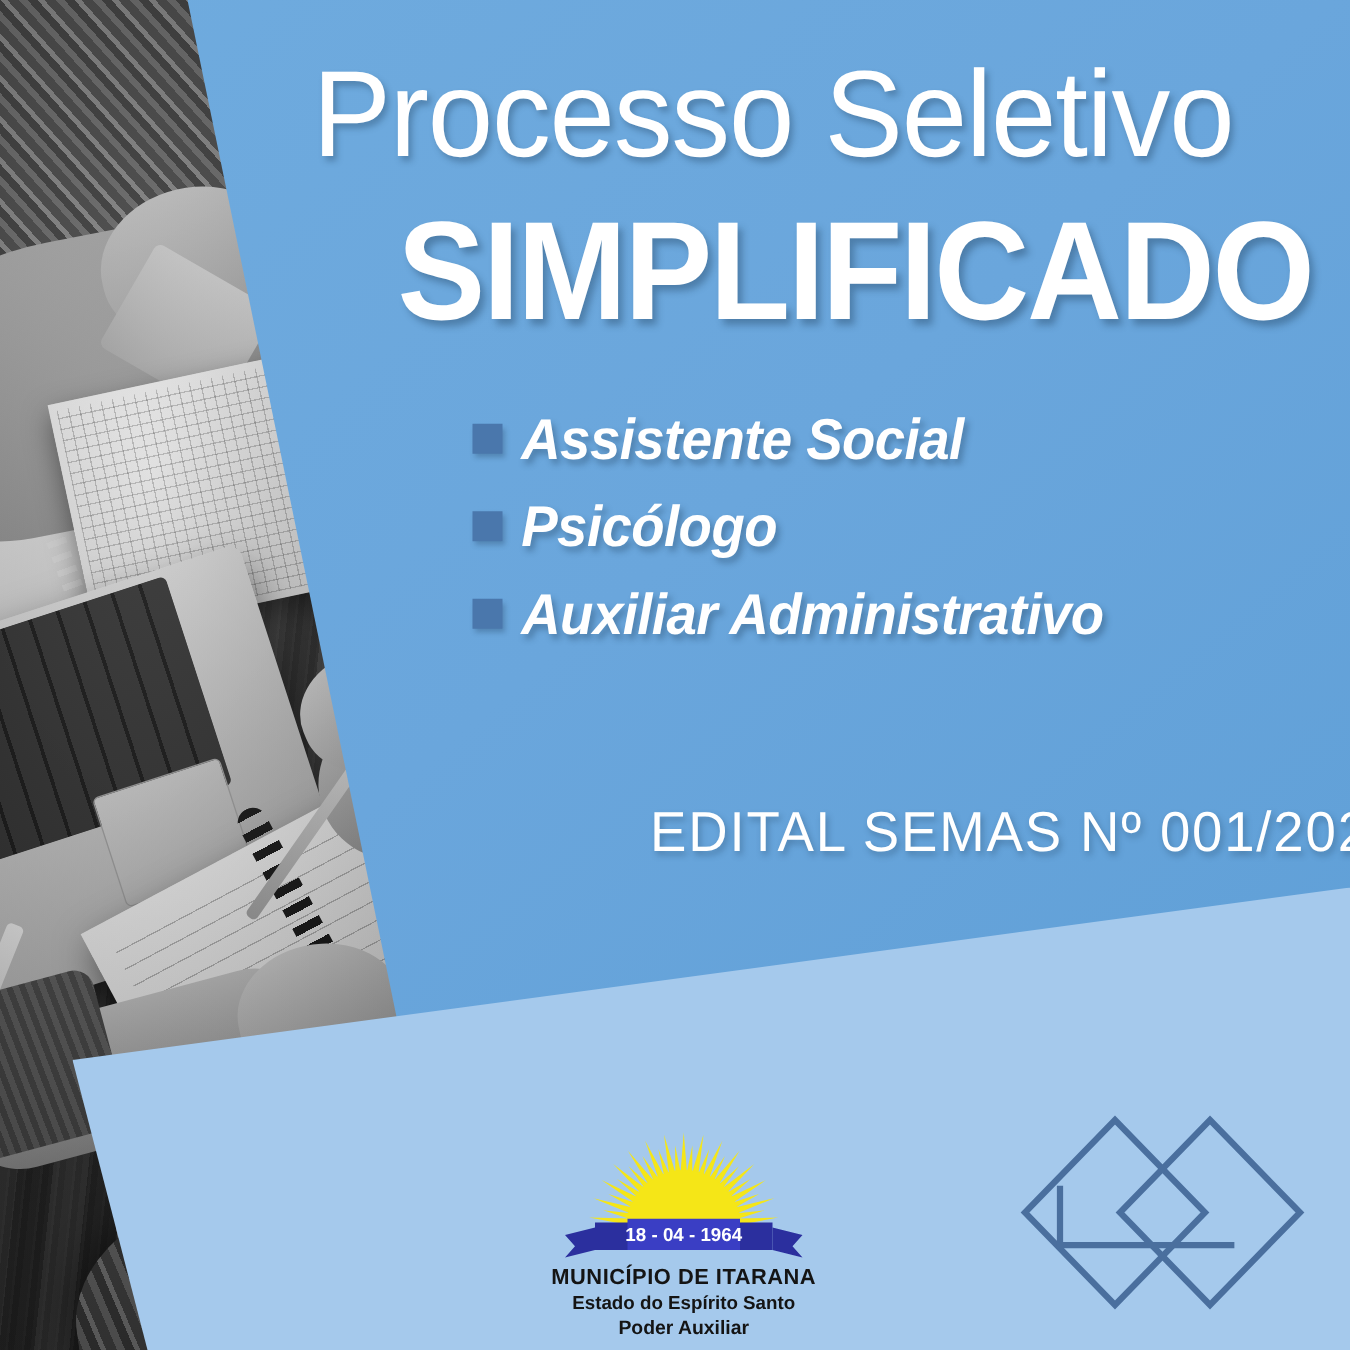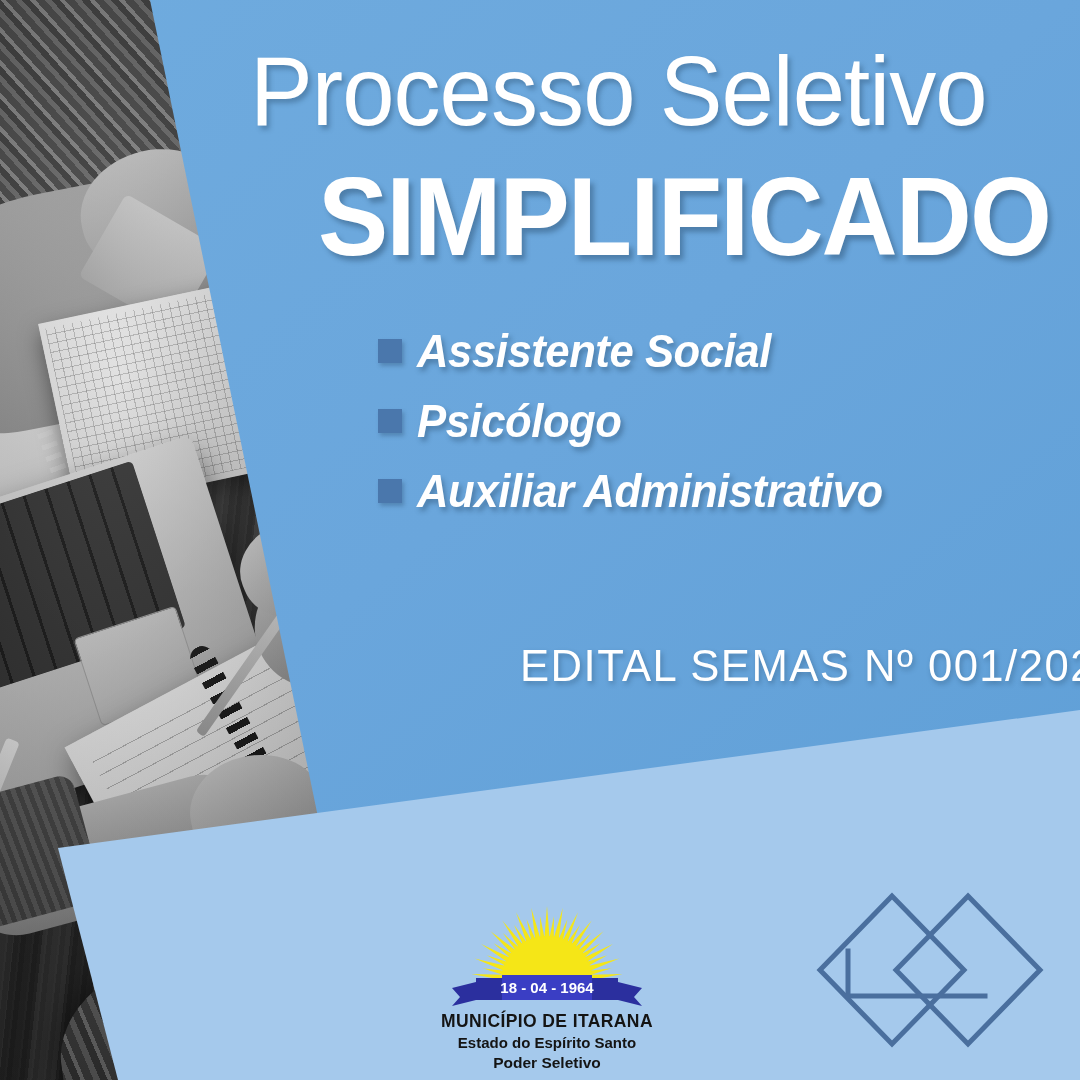--- a/index.html
+++ b/index.html
@@ -457,17 +457,17 @@
             <path d="M22,88 L46,82 L46,100 L22,106 L30,97 Z" fill="#2b2f9e"></path>
             <path d="M212,88 L188,82 L188,100 L212,106 L204,97 Z" fill="#2b2f9e"></path>
             <rect x="46" y="78" width="142" height="22" fill="#2b2f9e"></rect>
             <rect x="72" y="75" width="90" height="25" fill="#3a3ec4"></rect>
           </g>
           <text x="117" y="93" text-anchor="middle" fill="#ffffff" font-family="Liberation Sans, sans-serif" font-size="15" font-weight="bold" id="ribbon-date-text">18 - 04 - 1964</text>
         </svg>
       </div>
       <div class="logo-name">MUNICÍPIO DE ITARANA</div>
       <div class="logo-state">Estado do Espírito Santo</div>
-      <div class="logo-branch">Poder Seletivo</div>
+      <div class="logo-branch">Poder Auxiliar</div>
     </div>
 
   </div>
 </div>
 
 </body></html>

